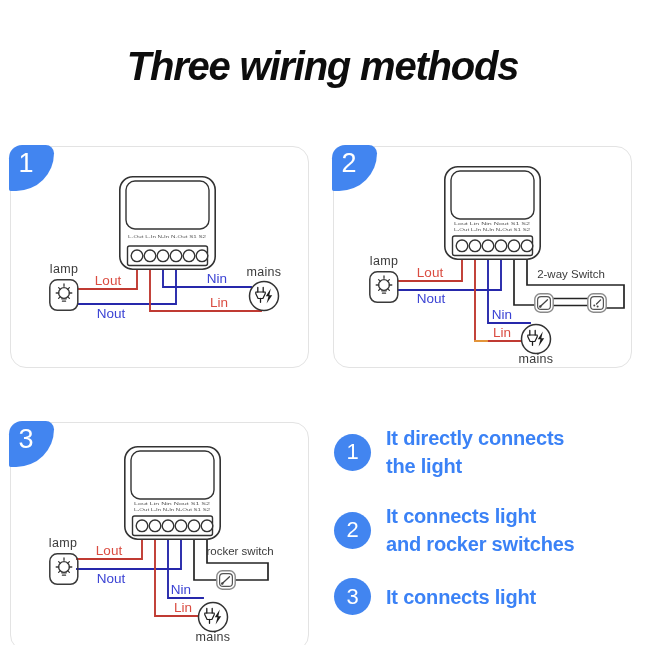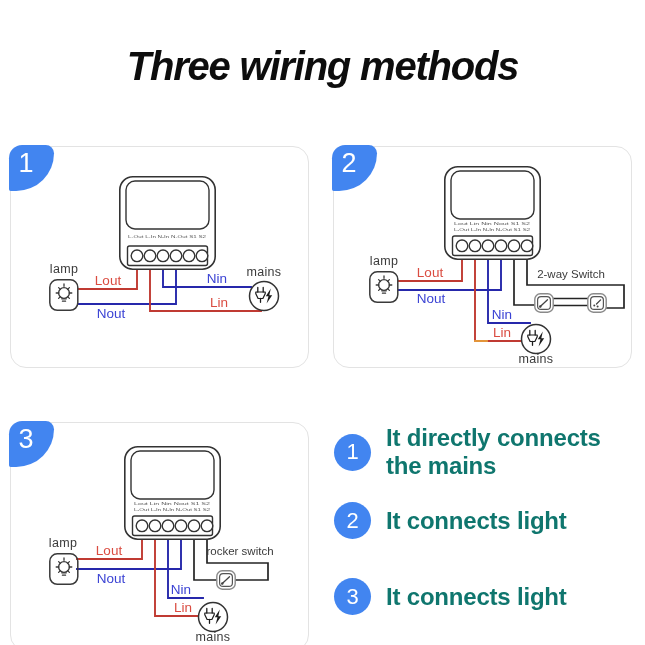--- a/index.html
+++ b/index.html
@@ -39,21 +39,21 @@
   .tiny{font-size:3.5px;fill:#555;}
   .tiny1{font-size:4px;fill:#555;}
 
   
   .note{position:absolute;display:flex;align-items:center;gap:15px;width:305px;}
   .n1{left:334px;top:392px;}
   .n2{left:334px;top:470px;}
   .n3{left:334px;top:546px;}
   .note-badge{width:37px;height:37px;border-radius:50%;background:#4285f0;color:#fff;
         font-size:22px;display:flex;align-items:center;justify-content:center;flex:0 0 37px;}
-  .note-text{font-size:24px;font-weight:600;color:#0f766e;line-height:28px;letter-spacing:-.2px;}
+  .note-text{font-size:20px;font-weight:600;color:#3b82f6;line-height:28px;letter-spacing:-.2px;}
 </style>
 </head>
 <body>
 
 <div class="stage">
 
   <svg width="0" height="0" style="position:absolute">
     <defs>
       <g id="device">
         <rect class="oln" x="0.8" y="0.8" width="95.4" height="92.4" rx="13" stroke-width="1.6"></rect>
@@ -177,29 +177,30 @@
       <span>3</span>
     </div>
   </section>
 
   <div class="note n1">
     <div class="note-badge">
       <span>1</span>
     </div>
     <div class="note-text">
       <div>It directly connects</div>
-      <div>the mains</div>
+      <div>the light</div>
     </div>
   </div>
   <div class="note n2">
     <div class="note-badge">
       <span>2</span>
     </div>
     <div class="note-text">
       <div>It connects light</div>
+      <div>and rocker switches</div>
     </div>
   </div>
   <div class="note n3">
     <div class="note-badge">
       <span>3</span>
     </div>
     <div class="note-text">
       <div>It connects light</div>
     </div>
   </div>

